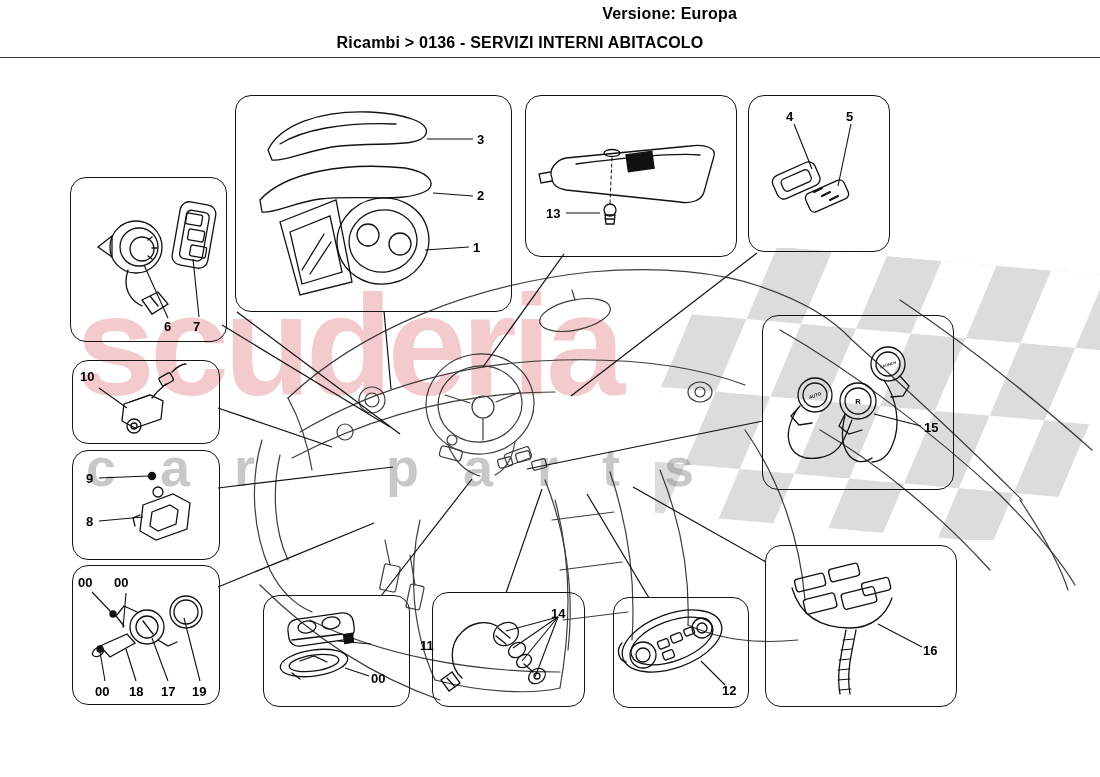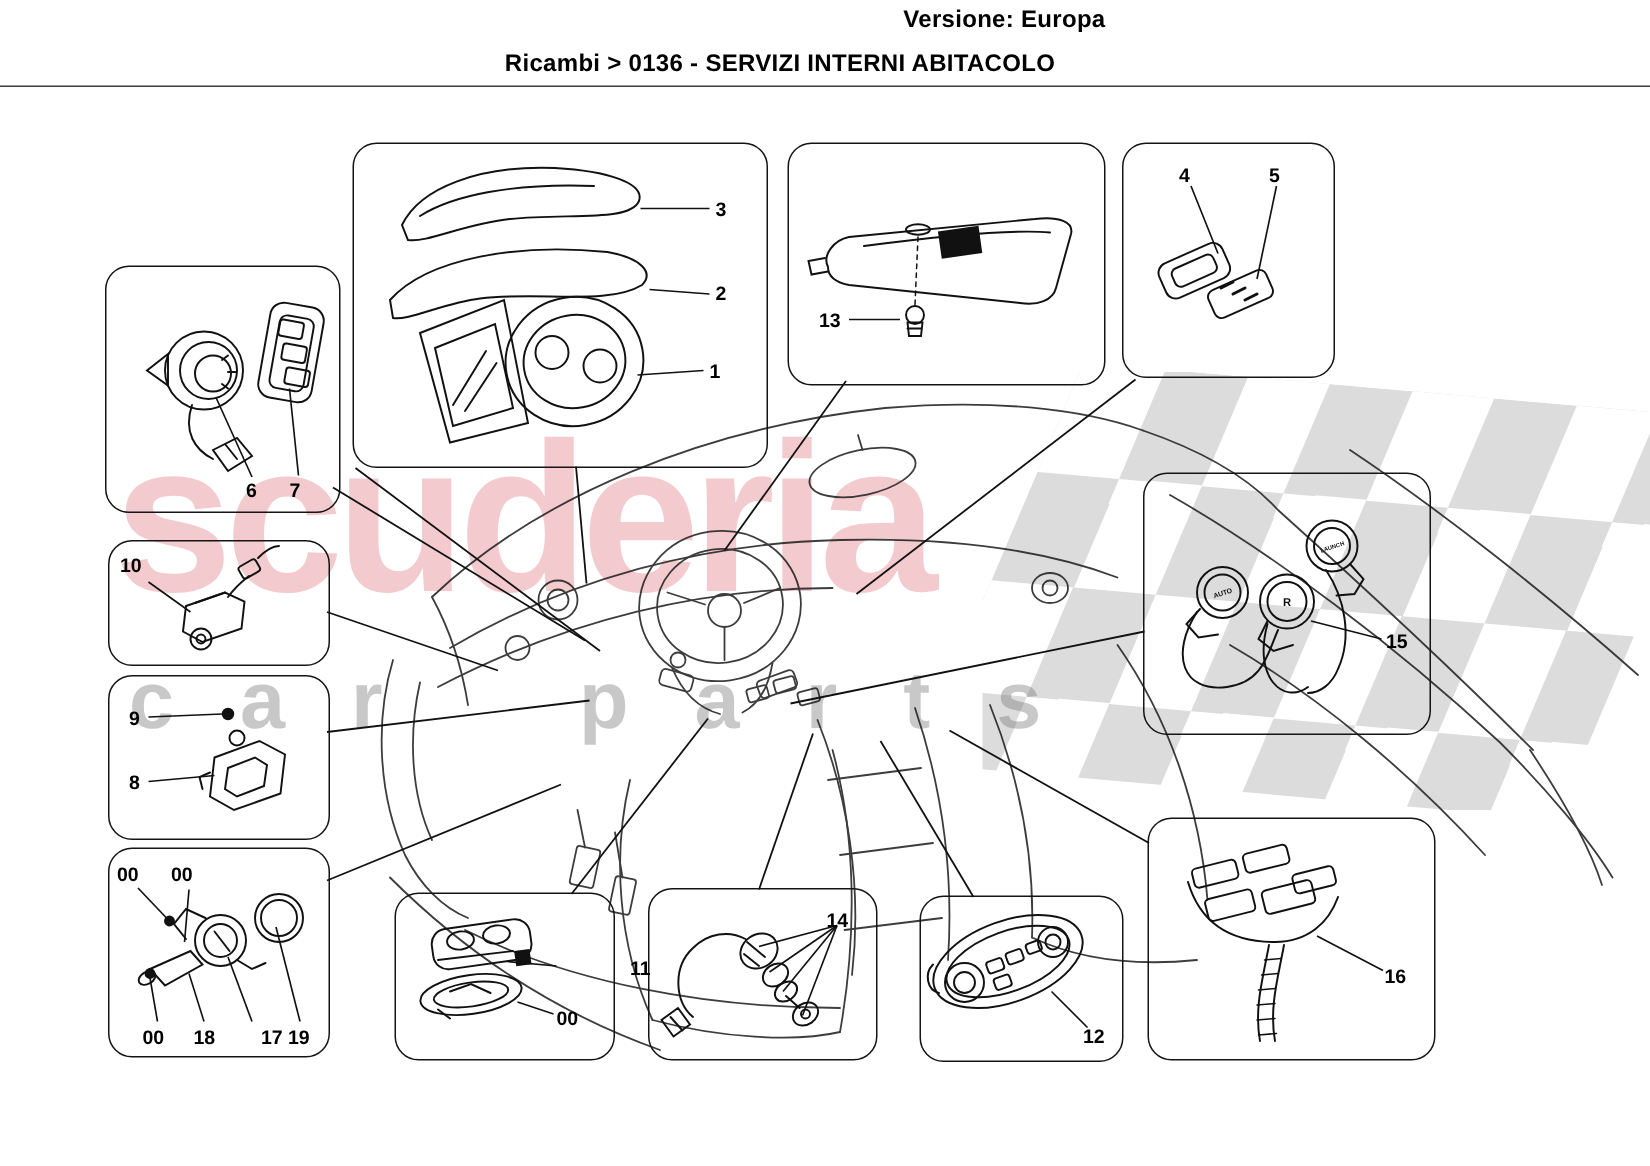--- a/index.html
+++ b/index.html
@@ -307,21 +307,21 @@
   <div class="co" style="left:846px;top:109px;">5</div>
   <div class="co" style="left:164px;top:319px;">6</div>
   <div class="co" style="left:193px;top:319px;">7</div>
   <div class="co" style="left:80px;top:369px;">10</div>
   <div class="co" style="left:86px;top:471px;">9</div>
   <div class="co" style="left:86px;top:514px;">8</div>
   <div class="co" style="left:78px;top:575px;">00</div>
   <div class="co" style="left:114px;top:575px;">00</div>
   <div class="co" style="left:95px;top:684px;">00</div>
   <div class="co" style="left:129px;top:684px;text-align:right;">18</div>
-  <div class="co" style="left:174px;top:684px;">17</div>
+  <div class="co" style="left:161px;top:684px;">17</div>
   <div class="co" style="left:192px;top:684px;">19</div>
   <div class="co" style="left:374px;top:638px;margin-left:46px;">11</div>
   <div class="co" style="left:371px;top:671px;">00</div>
   <div class="co" style="left:551px;top:606px;">14</div>
   <div class="co" style="left:722px;top:683px;text-align:right;">12</div>
   <div class="co" style="left:924px;top:420px;">15</div>
   <div class="co" style="left:923px;top:643px;">16</div>
 
 </div>
 

